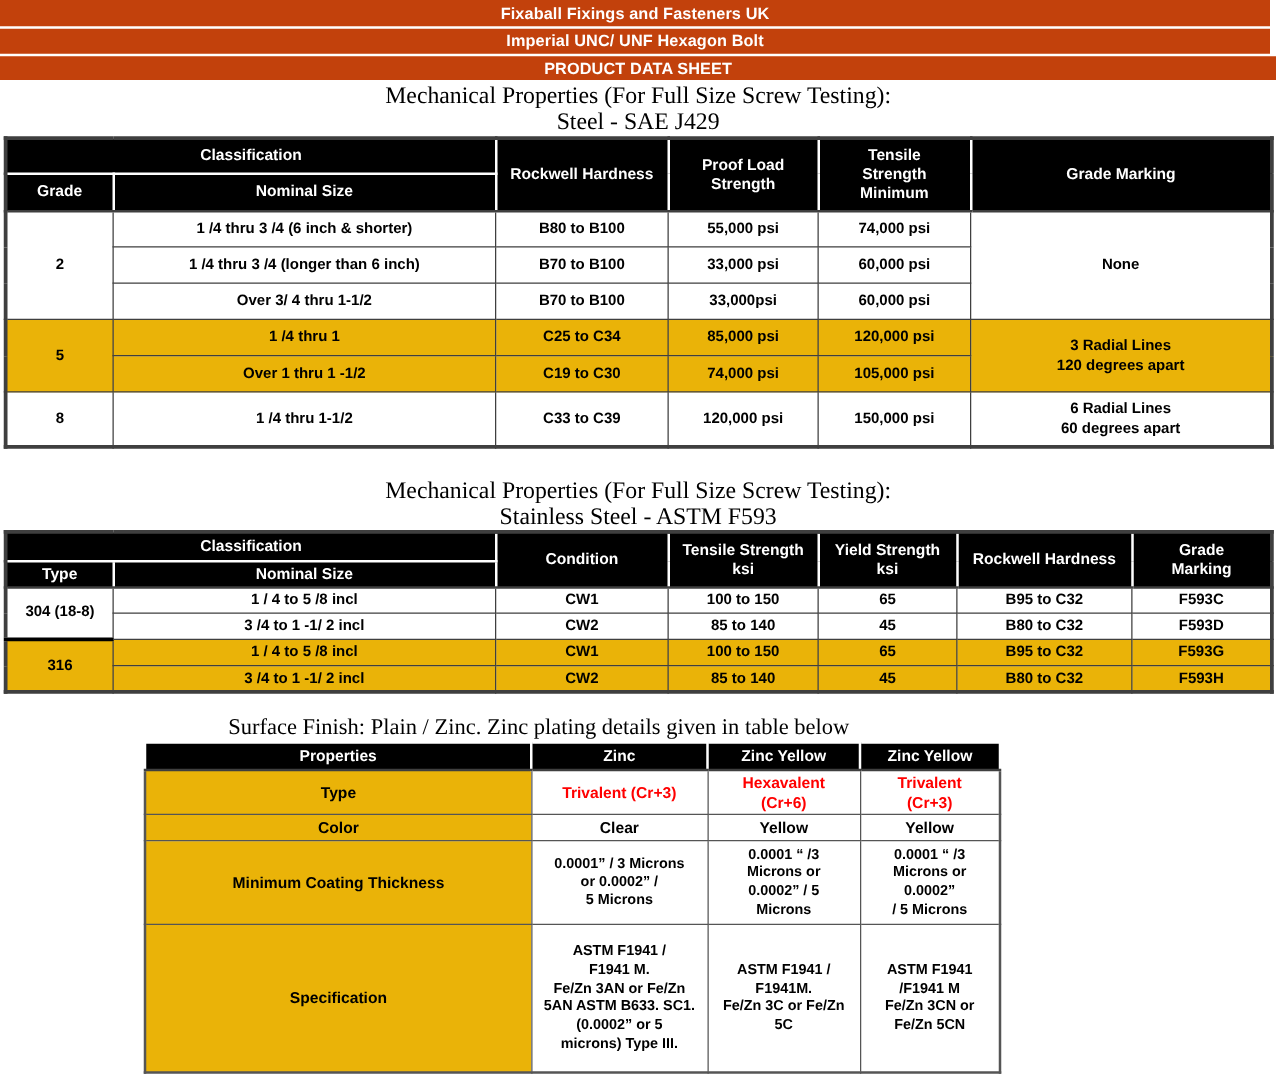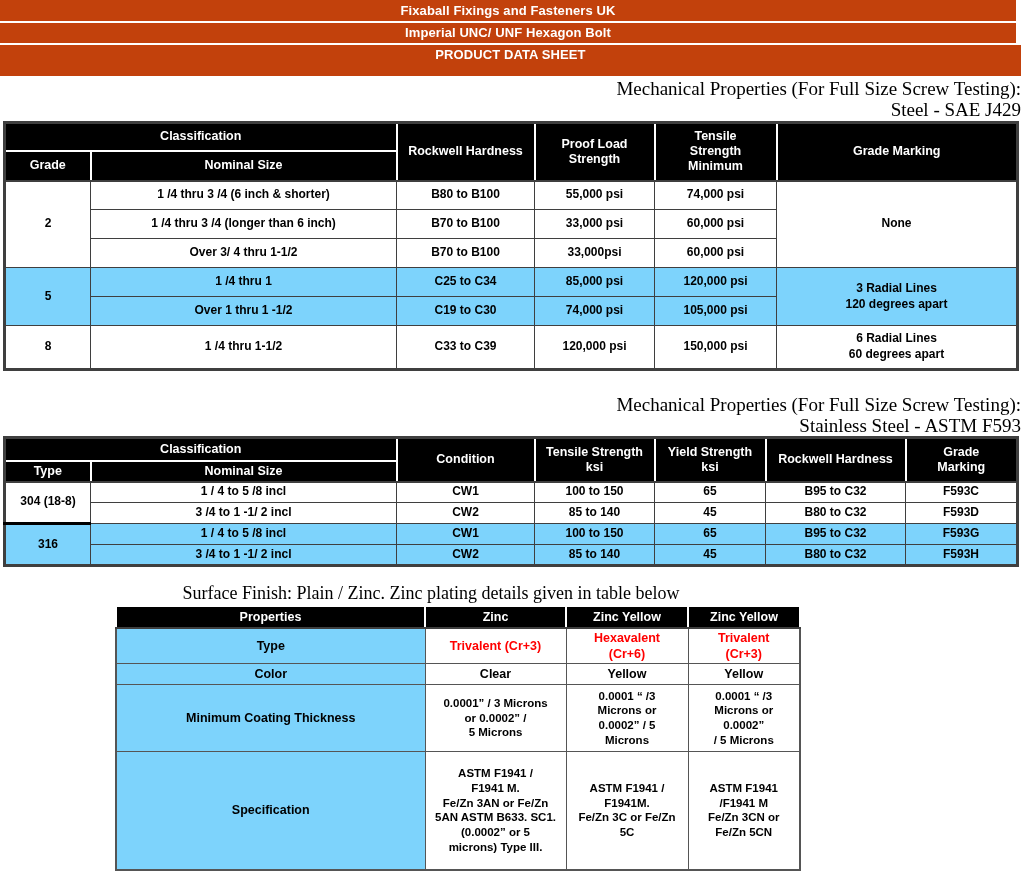--- a/index.html
+++ b/index.html
@@ -15,24 +15,24 @@
   
   .bar {
     width: 1016px; height: 21px;
     background: #c2410c; color: #fff;
     text-align: center;
     font-weight: bold; font-size: 13px;
     line-height: 21px;
     letter-spacing: 0.1px;
   }
   .bar + .bar { margin-top: 2px; height: 20px; line-height: 20px; }
-  .bar.full { width: 1021px; height: 31px; line-height: 19px; }
+  .bar.full { width: 1021px; height: 19px; line-height: 19px; }
   
   .sec-title {
-    text-align: right;
+    text-align: center;
     font-family: "Liberation Serif", serif;
     font-size: 19px; line-height: 21px;
     padding-top: 2px;
   }
   .sec-title .t-line { display:block; }
   
   table {
     border-collapse: collapse;
     table-layout: fixed;
     font-weight: bold;
@@ -47,21 +47,21 @@
     line-height: 1.2;
   }
   th.bd { border-bottom: 2px solid #3f3f3f; }
   td {
     border: 1px solid #3f3f3f;
     background: #fff;
     padding: 1px 3px;
     line-height: 1.3;
     vertical-align: middle;
   }
-  td.shade { background: #7dd3fc; }
+  td.shade { background: #eab308; }
   .pre { white-space: pre-line; }
   .t-main { border: 3px solid #3f3f3f; margin-left: 3px; }
   #steel-table  { margin-top: 1px; }
   #steel-table tr.hr1 th { height: 28px; }
   #steel-table tr.hr2 th { height: 30px; }
   #steel-table tr.r29 td { height: 29px; }
   #steel-table tr.r44 td { height: 44px; }
   #stainless-wrap { margin-top: 21px; }
   #stainless-table tr.hr1 th { height: 23px; }
   #stainless-table tr.hr2 th { height: 21px; }

